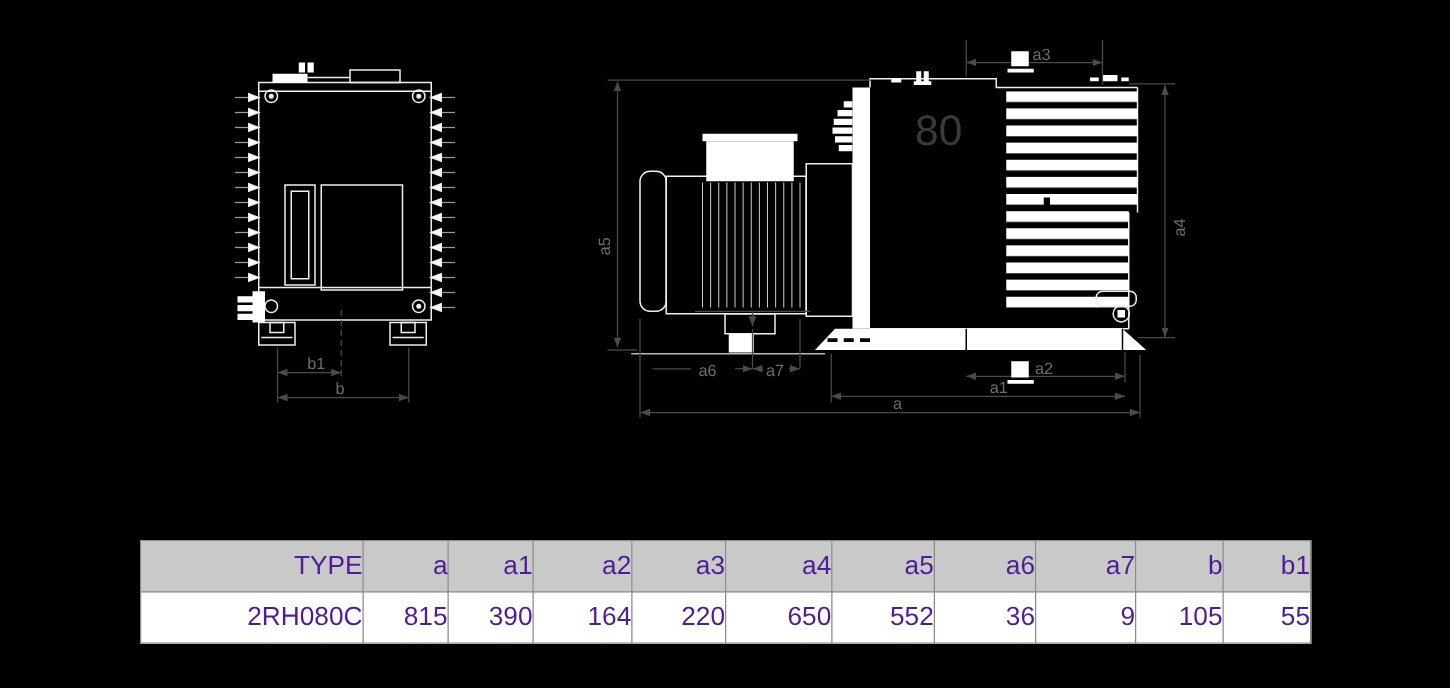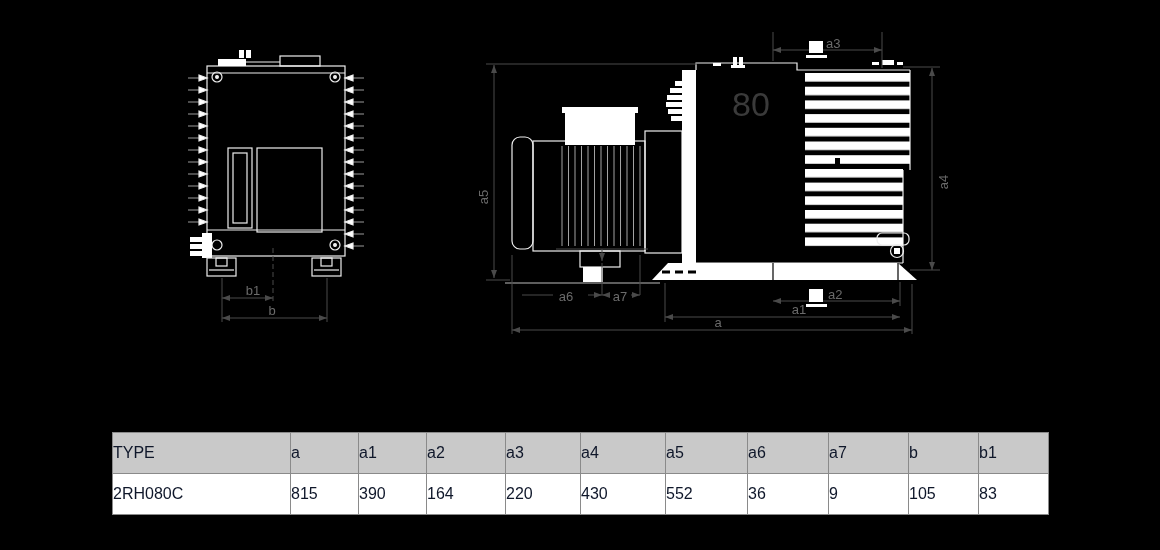--- a/index.html
+++ b/index.html
@@ -2,22 +2,22 @@
 <html><head>
 <meta charset="utf-8">
 <style>
   html,body{margin:0;padding:0;background:#000;}
   #stage{position:relative;width:1160px;height:550px;background:#000;overflow:hidden;
          font-family:"Liberation Sans",sans-serif;}
   #drawing{position:absolute;left:0;top:0;}
   
   #spec-table-wrap{position:absolute;left:112px;top:432px;z-index:1;}
   table.spec{border-collapse:collapse;table-layout:fixed;width:936px;background:#fff;}
-  table.spec td,table.spec th{border:1px solid #8a8a8a;text-align:left;vertical-align:middle;
-      font-size:16px;color:#0f172a;font-weight:normal;padding:0;}
+  table.spec td,table.spec th{border:1px solid #8a8a8a;text-align:right;vertical-align:middle;
+      font-size:21px;color:#4c1d95;font-weight:normal;padding:0;}
   table.spec thead th{background:#c9c9c9;height:40px;}
   table.spec tbody td{background:#fff;height:40px;}
   
   #watermark{position:absolute;left:576px;top:468px;z-index:3;color:#000;
      font-size:64px;letter-spacing:-2px;line-height:1;white-space:nowrap;pointer-events:none;}
   
   text.dim{fill:#6b6b6b;font-size:13px;font-family:"Liberation Sans",sans-serif;}
   text.big{fill:#3a3a3a;font-size:34px;font-family:"Liberation Sans",sans-serif;}
 </style>
 </head>
@@ -266,25 +266,25 @@
         <th>b1</th>
       </tr>
     </thead>
     <tbody>
       <tr>
         <td>2RH080C</td>
         <td>815</td>
         <td>390</td>
         <td>164</td>
         <td>220</td>
-        <td>430</td>
+        <td>650</td>
         <td>552</td>
         <td>36</td>
         <td>9</td>
         <td>105</td>
-        <td>83</td>
+        <td>55</td>
       </tr>
     </tbody>
   </table>
 </div>
 
 
 </div>
 
 </body></html>

